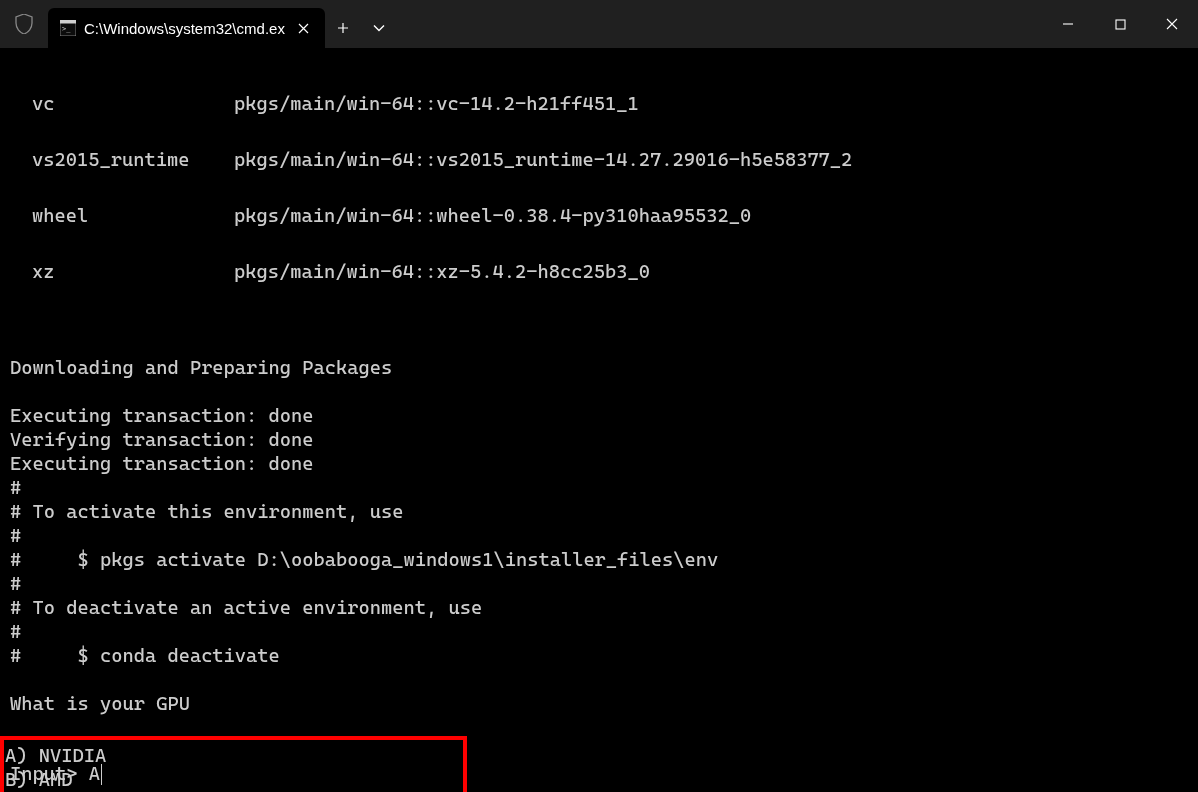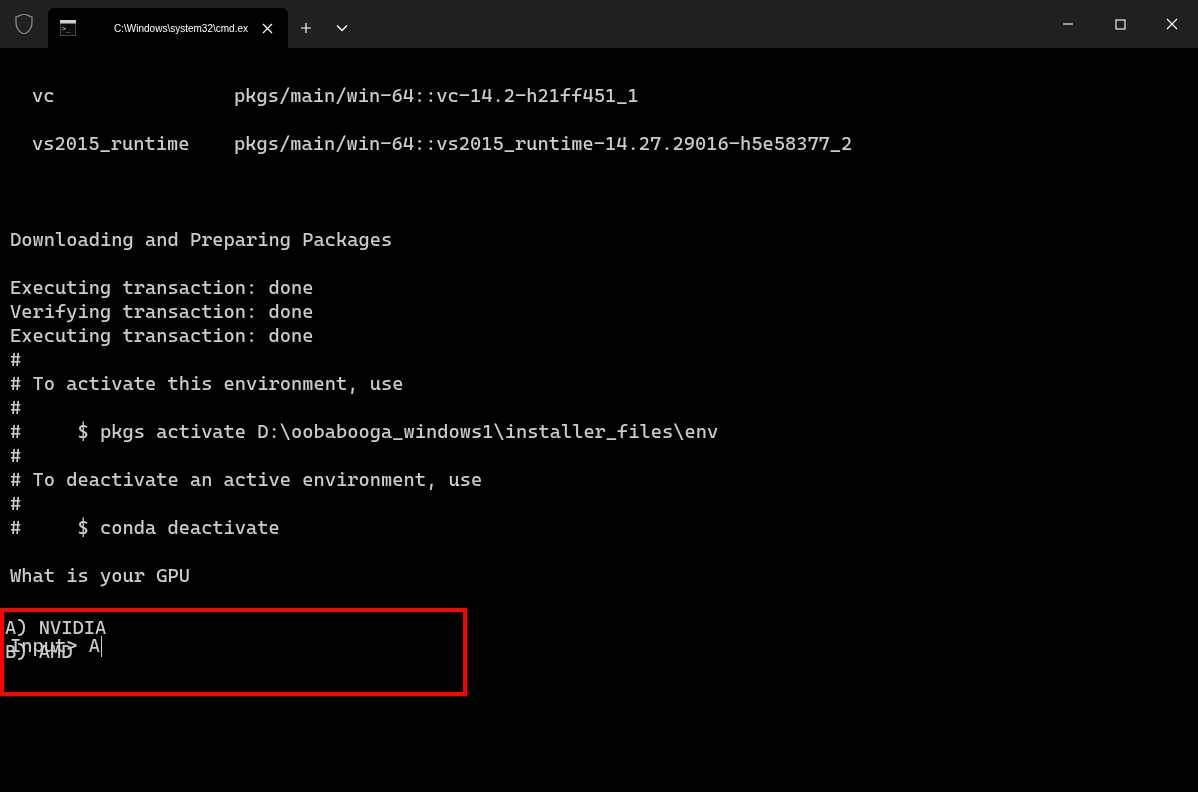--- a/index.html
+++ b/index.html
@@ -44,26 +44,25 @@
     .tab-icon {
       width: 16px;
       height: 16px;
       display: flex;
       align-items: center;
       justify-content: center;
       flex-shrink: 0;
     }
     .tab-title {
       color: #ffffff;
-      font-size: 10px;
+      font-size: 15px;
       white-space: nowrap;
       overflow: hidden;
       text-overflow: clip;
       flex: 1;
-      text-align: right;
     }
     .tab-close {
       width: 22px;
       height: 22px;
       display: flex;
       align-items: center;
       justify-content: center;
       border-radius: 3px;
       flex-shrink: 0;
     }
@@ -113,20 +112,21 @@
       white-space: pre;
       overflow: hidden;
     }
     .pkg-line {
       display: block;
     }
     .pkg-name {
       display: inline-block;
       width: 224px;
       padding-left: 22px;
+      margin-top: 8px;
     }
     .red-box {
       border: 4px solid #ff0000;
       position: absolute;
       left: 5px;
       width: 467px;
       padding: 4px 0 4px 1px;
       margin-top: -4px;
       margin-left: -5px;
     }
@@ -194,20 +194,22 @@
       <svg width="12" height="12" viewBox="0 0 12 12">
         <path d="M1 1 L11 11 M11 1 L1 11" stroke="#ffffff" stroke-width="1.1"></path>
       </svg>
     </div>
   </div>
 </div>
 
 <div class="terminal">
 <span class="pkg-line"><span class="pkg-name">vc</span><span>pkgs/main/win-64::vc-14.2-h21ff451_1</span></span>
 <span class="pkg-line"><span class="pkg-name">vs2015_runtime</span><span>pkgs/main/win-64::vs2015_runtime-14.27.29016-h5e58377_2</span></span>
+<span class="pkg-line"><span class="pkg-name">wheel</span><span>pkgs/main/win-64::wheel-0.38.4-py310haa95532_0</span></span>
+<span class="pkg-line"><span class="pkg-name">xz</span><span>pkgs/main/win-64::xz-5.4.2-h8cc25b3_0</span></span>
 
 
 <span>Downloading and Preparing Packages</span>
 
 <span>Executing transaction: done</span>
 <span>Verifying transaction: done</span>
 <span>Executing transaction: done</span>
 <span>#</span>
 <span># To activate this environment, use</span>
 <span>#</span>

